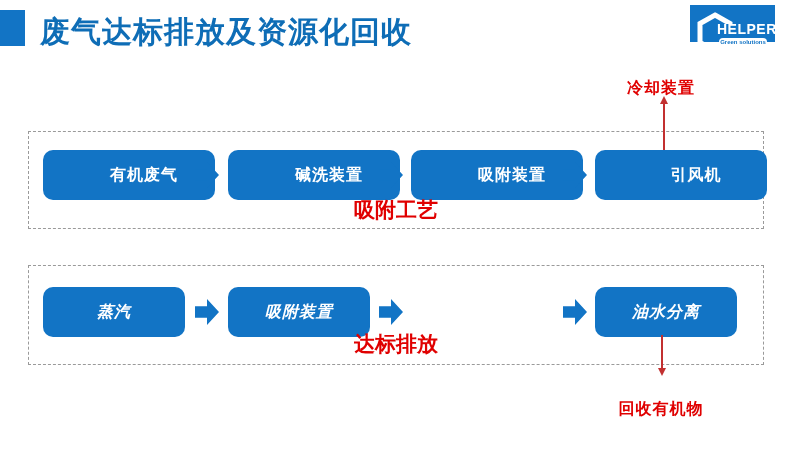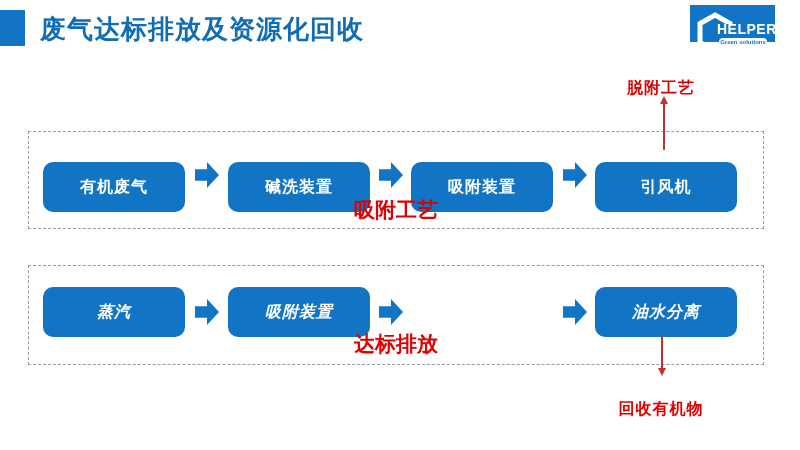--- a/index.html
+++ b/index.html
@@ -5,21 +5,21 @@
   html,body{margin:0;padding:0;background:#e8e8e8;}
   .slide{
     position:relative;width:800px;height:450px;background:#ffffff;
     font-family:"Liberation Sans","DejaVu Sans",sans-serif;
     overflow:hidden;margin:0 auto;
   }
   
   .accent-bar{position:absolute;left:0;top:10px;width:25px;height:36px;background:#1274C5;}
   .page-title{
     position:absolute;left:40px;top:12px;margin:0;
-    font-size:26px;font-weight:bold;color:#0E6DB6;letter-spacing:1px;
+    font-size:30px;font-weight:bold;color:#0E6DB6;letter-spacing:1px;
   }
   .logo{position:absolute;left:690px;top:5px;width:85px;height:37px;background:#1274C5;}
   .logo svg{position:absolute;left:4px;top:5px;}
   .logo-text{
     position:absolute;left:27px;top:16px;color:#ffffff;font-weight:bold;
     font-size:14px;letter-spacing:0.5px;
   }
   .logo-tagline{
     position:absolute;left:29px;top:33px;width:48px;height:9px;background:#ffffff;
     border-radius:4px;color:#1274C5;font-size:6px;font-weight:bold;
@@ -33,21 +33,21 @@
     position:absolute;left:0;width:100%;text-align:center;
     color:#E00000;font-size:21px;font-weight:bold;
   }
   .group-1 .group-label{bottom:4px;}
   .group-2 .group-label{bottom:6px;}
   .step-box{
     position:absolute;width:142px;height:50px;background:#1274C5;border-radius:10px;
     color:#ffffff;font-size:16px;font-weight:bold;
     display:flex;align-items:center;justify-content:center;letter-spacing:1px;
   }
-  .row-1 .step-box{top:30px;}
+  .row-1 .step-box{top:18px;padding-left:30px;}
   .row-2 .step-box{top:21px;font-style:italic;}
   .pos-0{left:14px;} .pos-1{left:199px;} .pos-2{left:382px;} .pos-3{left:566px;}
   .flow-arrow{
     position:absolute;width:24px;height:26px;background:#1274C5;
     clip-path:polygon(0% 28%, 50% 28%, 50% 0%, 100% 50%, 50% 100%, 50% 72%, 0% 72%);
   }
   .row-1 .flow-arrow{top:30px;}
   .row-2 .flow-arrow{top:33px;}
   .apos-0{left:166px;} .apos-1{left:350px;} .apos-2{left:534px;}
   
@@ -94,21 +94,21 @@
   <div class="group group-2 row-2">
     <div class="step-box pos-0">蒸汽</div>
     <div class="flow-arrow apos-0"></div>
     <div class="step-box pos-1">吸附装置</div>
     <div class="flow-arrow apos-1"></div>
     <div class="flow-arrow apos-2"></div>
     <div class="step-box pos-3">油水分离</div>
     <div class="group-label">达标排放</div>
   </div>
 
-  <div class="note note-top">脱附工艺</div>
+  <div class="note note-top">冷却装置</div>
   <div class="tri tri-up"></div>
   <div class="vline vline-up"></div>
 
   <div class="vline vline-down"></div>
   <div class="tri tri-down"></div>
   <div class="note note-bottom">回收有机物</div>
 
 </div>
 
 </body></html>

